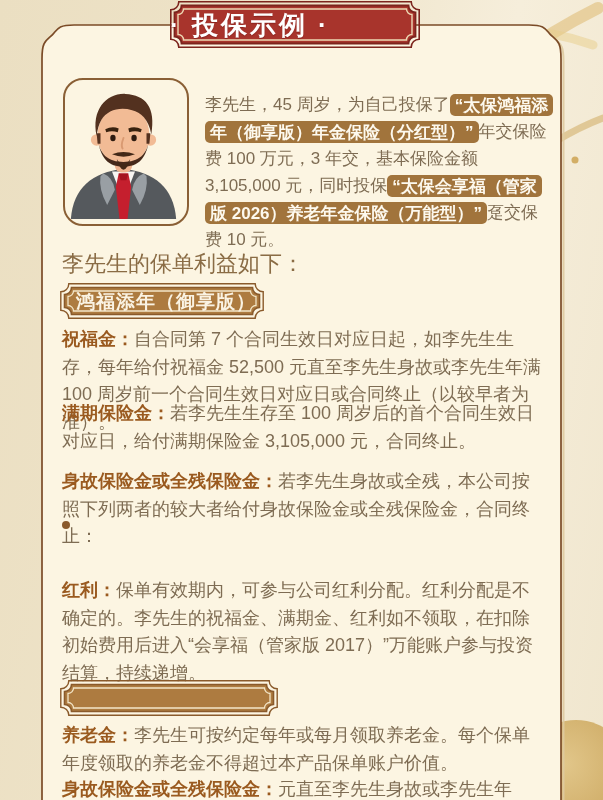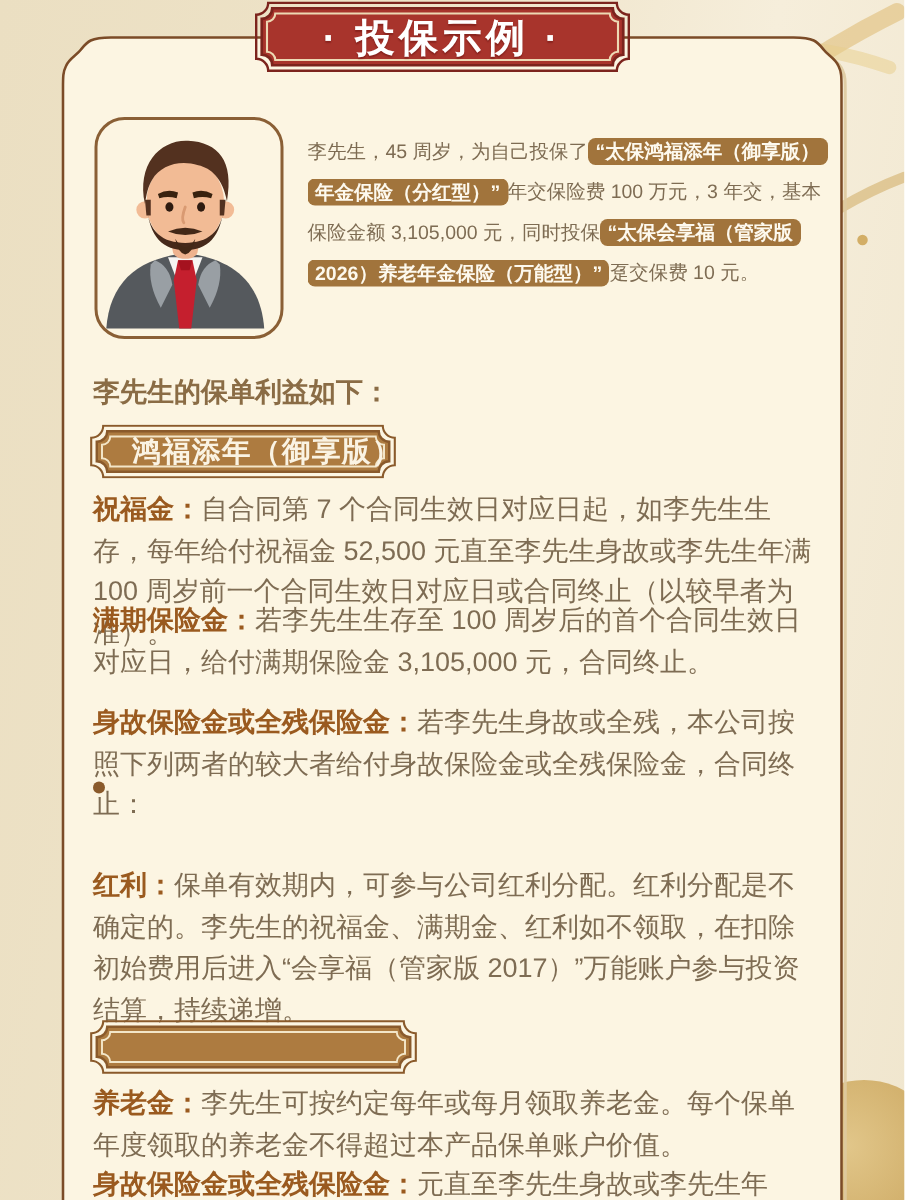--- a/index.html
+++ b/index.html
@@ -10,36 +10,36 @@
   }
   svg{display:block}
   
   .gold-swirl{position:absolute;top:0;right:0;pointer-events:none}
   .gold-blob{position:absolute;right:-28px;bottom:-30px;width:110px;height:110px;border-radius:50%;
     background:radial-gradient(circle at 40% 40%, #dcbb72 0%, #c9a04e 55%, rgba(201,160,78,0) 75%);opacity:.75}
   
   .frame-svg{position:absolute;left:0;top:0}
   
   .banner{position:absolute;left:170px;top:1px;width:250px;height:47px}
-  .banner .txt{position:absolute;left:0;top:4px;width:100%;text-align:center;
+  .banner .txt{position:absolute;left:0;top:4px;width:100%;
     color:#ffffff;font-size:26px;font-weight:700;letter-spacing:3px;line-height:40px;
     text-shadow:0 1px 1px rgba(90,10,8,.4)}
   
   .avatar-box{position:absolute;left:63px;top:78px;width:122px;height:144px;
     border:2.5px solid #8a5f35;border-radius:20px;overflow:hidden}
   
   .intro{position:absolute;left:205px;top:74px;width:347px;
-    font-size:13px;line-height:27px;color:#7e6c53;font-weight:500}
+    font-size:17px;line-height:27px;color:#7e6c53;font-weight:500}
   .chip{background:#a1743c;color:#fdf9ee;font-weight:600;
     padding:1.5px 5px;border-radius:5px;
     -webkit-box-decoration-break:clone;box-decoration-break:clone;}
-  .benefits-intro{position:absolute;left:62px;top:249px;font-size:18px;color:#8a6c45;font-weight:700}
+  .benefits-intro{position:absolute;left:62px;top:249px;font-size:22px;color:#8a6c45;font-weight:400}
   
   .plaque-wrap{position:absolute;height:36px}
-  .plaque-wrap .txt{position:absolute;left:16px;top:4px;width:100%;text-align:center;
+  .plaque-wrap .txt{position:absolute;left:4px;top:4px;width:100%;text-align:center;
     color:#faf3e3;font-size:19px;font-weight:700;letter-spacing:1px;line-height:29px}
   
   .para{position:absolute;left:62px;width:484px;margin:0;
     font-size:18px;line-height:27.5px;color:#7e6c53}
   .para b{color:#9a5a1f;font-weight:700}
   .bullets{position:absolute;left:62px;width:484px}
   .bullet{display:flex;align-items:baseline;font-size:17px;line-height:27px;color:#7e6c53}
   .dot{width:8px;height:8px;border-radius:50%;background:#8a5a2b;margin-right:8px;
     position:relative;top:-2px;flex:0 0 8px}
 </style>

